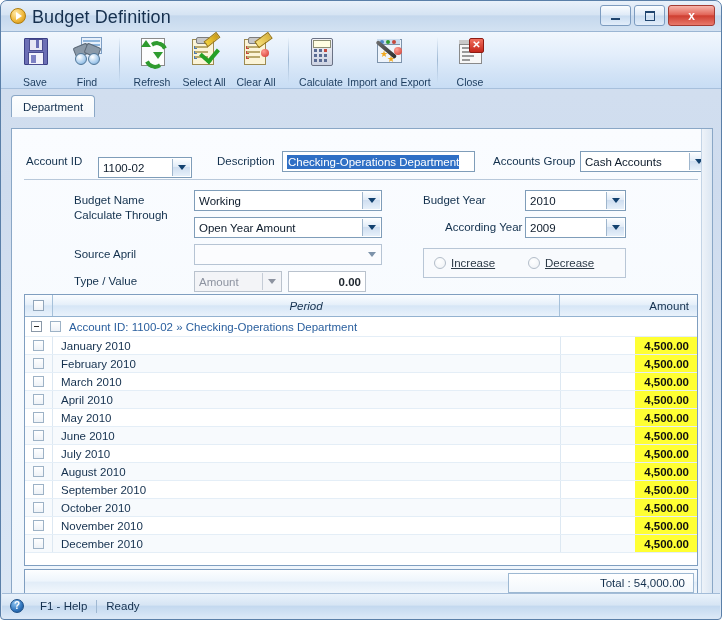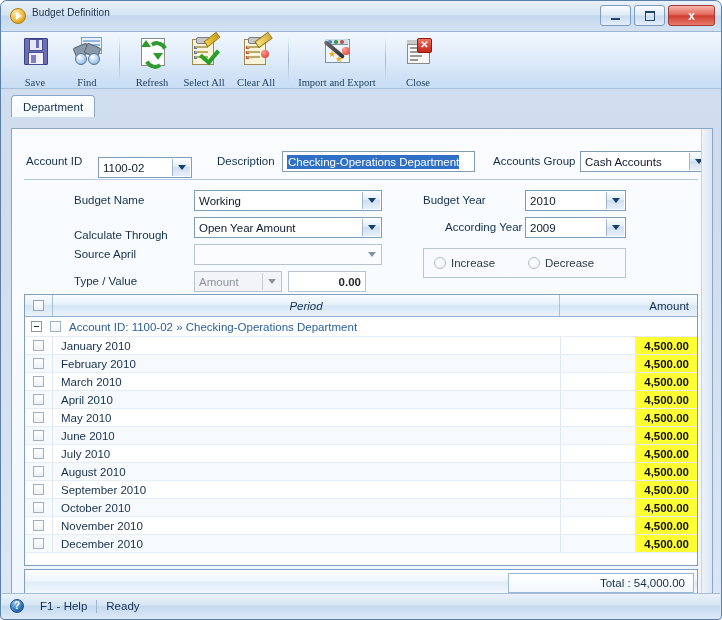--- a/index.html
+++ b/index.html
@@ -38,21 +38,21 @@
   .title-icon:after {
     content: "";
     position: absolute;
     left: 5px; top: 3px;
     border-left: 6px solid #ffffff;
     border-top: 4px solid transparent;
     border-bottom: 4px solid transparent;
   }
   .title-text {
     position: absolute; left: 31px; top: 6px;
-    font-size: 10px; color: #16304e;
+    font-size: 18px; color: #16304e;
     letter-spacing: .1px;
   }
   .wbtns { position: absolute; right: 6px; top: 4px; display: flex; gap: 3px; }
   .wbtn {
     width: 29px; height: 19px;
     border: 1px solid #7d9cc0;
     border-radius: 3px;
     background: linear-gradient(to bottom, #fafdff 0%, #dfeaf7 48%, #c9dcf0 52%, #e2edfa 100%);
     position: relative;
   }
@@ -83,21 +83,21 @@
   .tbtn {
     width: 52px;
     display: flex; flex-direction: column;
     align-items: center; justify-content: flex-start;
     padding-top: 4px;
     cursor: default;
   }
   .tbtn.wide { width: 84px; }
   .tbtn .lbl {
     font-size: 10.5px; color: #1c3c5e;
-    margin-top: 14px; white-space: nowrap; font-family: Liberation Serif, serif;
+    margin-top: 14px; white-space: nowrap;
   }
   .tsep {
     width: 1px; margin: 5px 6px;
     background: linear-gradient(to bottom, rgba(160,185,212,0), #9fb9d4, rgba(160,185,212,0));
   }
   .ico { width: 30px; height: 30px; position: relative; }
 
   
   .ico-save .body { position:absolute; left:4px; top:2px; width:22px; height:25px; background:#6c6fb5; border:1px solid #3b3f85; border-radius:1px;}
   .ico-save .top { position:absolute; left:9px; top:3px; width:12px; height:10px; background:#e8e8f4; border:1px solid #4a4d90;}
@@ -236,21 +236,21 @@
     background: #2f6fc5; color: #ffffff; padding: 1px 0 1px 1px;
   }
   .textinput.numdis { background:#ffffff; border:1px solid #b9c2cd; justify-content:flex-end; font-weight:bold; color:#20272f;}
 
   .groupbox {
     position: absolute;
     box-sizing: border-box;
     border: 1px solid #b8c6d6;
     background: #f8fafd;
   }
-  .radio { position: absolute; display: flex; align-items: center; gap: 5px; font-size: 11.5px; color: #2d3a47; }
+  .radio { position: absolute; display: flex; align-items: center; gap: 5px; font-size: 11.5px; color: #2d3a47; text-decoration: underline; }
   .radio .dot {
     width: 12px; height: 12px; border-radius: 50%;
     border: 1px solid #b3bdc9;
     background: radial-gradient(circle at 40% 35%, #ffffff, #eef1f5);
     box-sizing: border-box;
   }
 
   
   .grid {
     position: absolute;
@@ -442,20 +442,36 @@
         <div class="d" style="top:20px;background:#c4473c"></div>
           <div class="ln" style="top:20px"></div>
         <div class="pen"></div>
           <div class="er"></div>
       </div>
       <div class="lbl">Clear All</div>
     </div>
 
     <div class="tsep"></div>
 
+    <div class="tbtn">
+      <div class="ico ico-calc">
+        <div class="bd"></div>
+          <div class="scr"></div>
+        <div class="k" style="left:8px;top:13px"></div>
+          <div class="k" style="left:13px;top:13px"></div>
+          <div class="kr" style="left:18px;top:13px"></div>
+        <div class="k" style="left:8px;top:18px"></div>
+          <div class="k" style="left:13px;top:18px"></div>
+          <div class="k" style="left:18px;top:18px"></div>
+        <div class="k" style="left:8px;top:23px"></div>
+          <div class="k" style="left:13px;top:23px"></div>
+          <div class="k" style="left:18px;top:23px"></div>
+      </div>
+      <div class="lbl">Calculate</div>
+    </div>
 
     <div class="tbtn wide">
       <div class="ico ico-imp">
         <div class="bd"></div>
           <div class="tb"></div>
         <div class="dot" style="left:6px;background:#4f86c6"></div>
         <div class="dot" style="left:12px;background:#2f9b2f"></div>
         <div class="dot" style="left:18px;background:#c4473c"></div>
         <div class="star" style="left:6px;top:14px">★</div>
         <div class="star" style="left:13px;top:19px">★</div>
@@ -513,21 +529,21 @@
     <div style="position:absolute;left:12px;right:14px;top:50px;height:1px;background:#b8c8da;"></div>
 
     <div class="lbl fieldrow" style="left:62px; top:65px;">Budget Name</div>
     <div class="combo" style="left:182px; top:61px; width:188px;">
       <span>Working</span>
       <span class="btn">
           <span class="cv"></span>
         </span>
     </div>
 
-    <div class="lbl fieldrow" style="left:62px; top:100px;">Calculate Through</div>
+    <div class="lbl fieldrow" style="left:62px; top:80px;">Calculate Through</div>
     <div class="combo" style="left:182px; top:88px; width:188px;">
       <span>Open Year Amount</span>
       <span class="btn">
           <span class="cv"></span>
         </span>
     </div>
 
     <div class="lbl fieldrow" style="left:62px; top:119px;">Source April</div>
     <div class="combo flat" style="left:182px; top:115px; width:188px;">
       <span></span>

